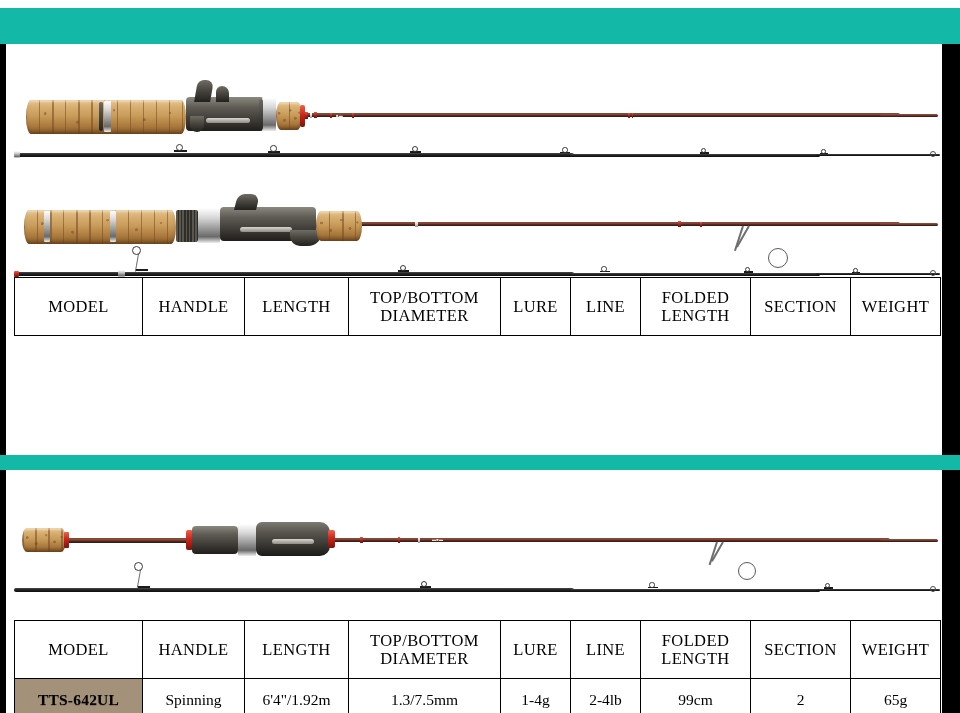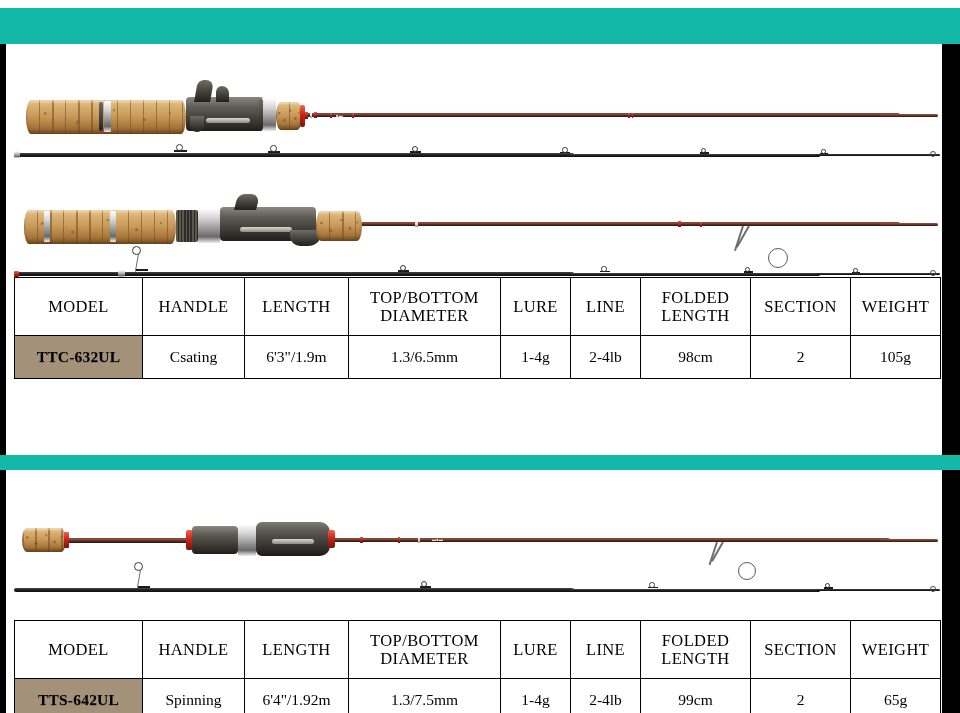--- a/index.html
+++ b/index.html
@@ -350,31 +350,20 @@
           <th>LINE</th>
           <th>
             <span>FOLDED</span><br>
             <span>LENGTH</span>
           </th>
           <th>SECTION</th>
           <th>WEIGHT</th>
         </tr>
       </thead>
       <tbody>
-        <tr>
-          <td class="cell-model">TTC-632UL</td>
-          <td>Csating</td>
-          <td>6'3"/1.9m</td>
-          <td>1.3/6.5mm</td>
-          <td>1-4g</td>
-          <td>2-4lb</td>
-          <td>98cm</td>
-          <td>2</td>
-          <td>105g</td>
-        </tr>
       </tbody>
     </table>
   </div>
 
   <div class="panel" id="panel-two">
     <div class="rail-left"></div>
     <div class="rail-right"></div>
 
     <div class="rod-stage" style="top:20px; height:120px;">
 

